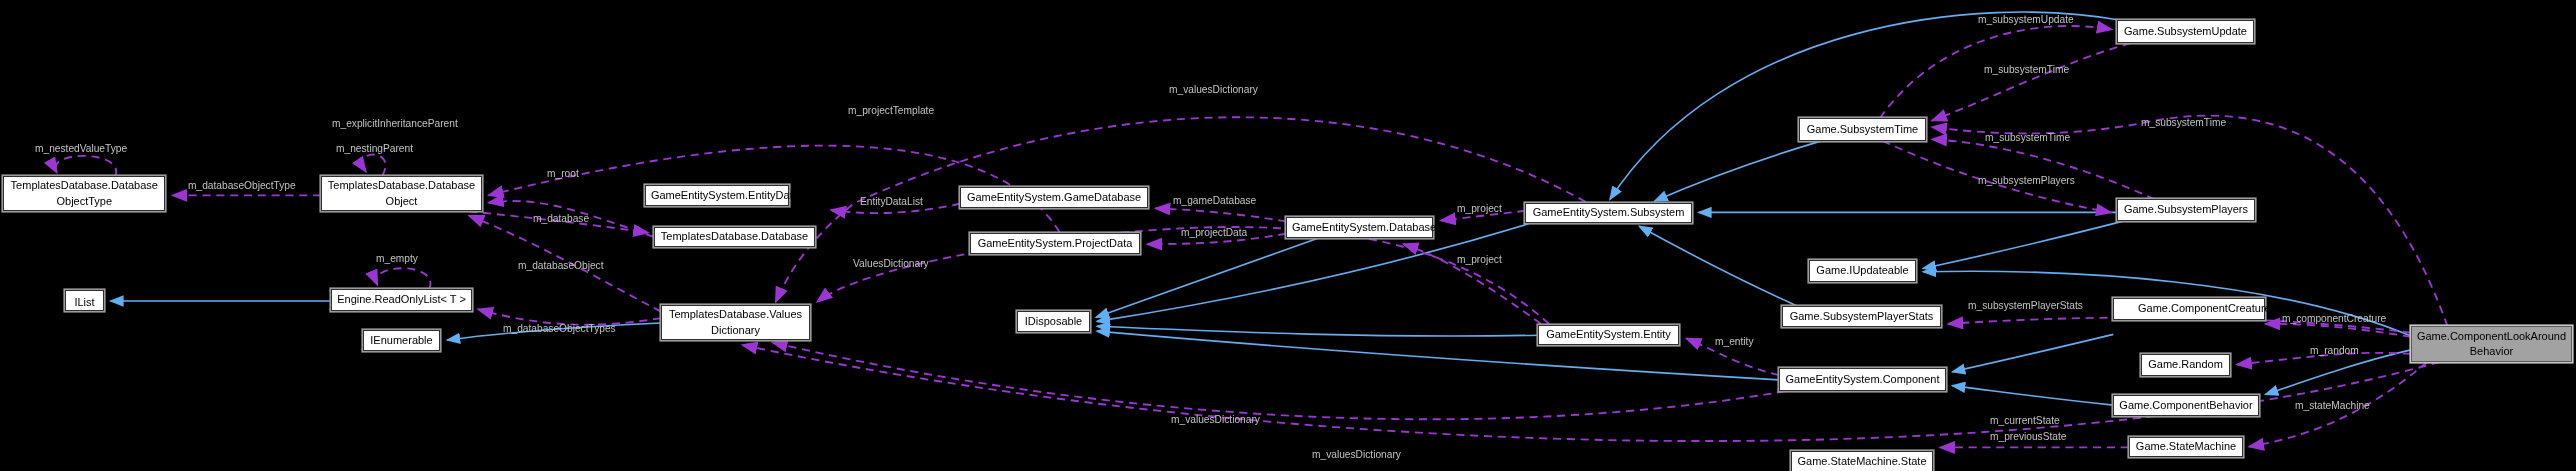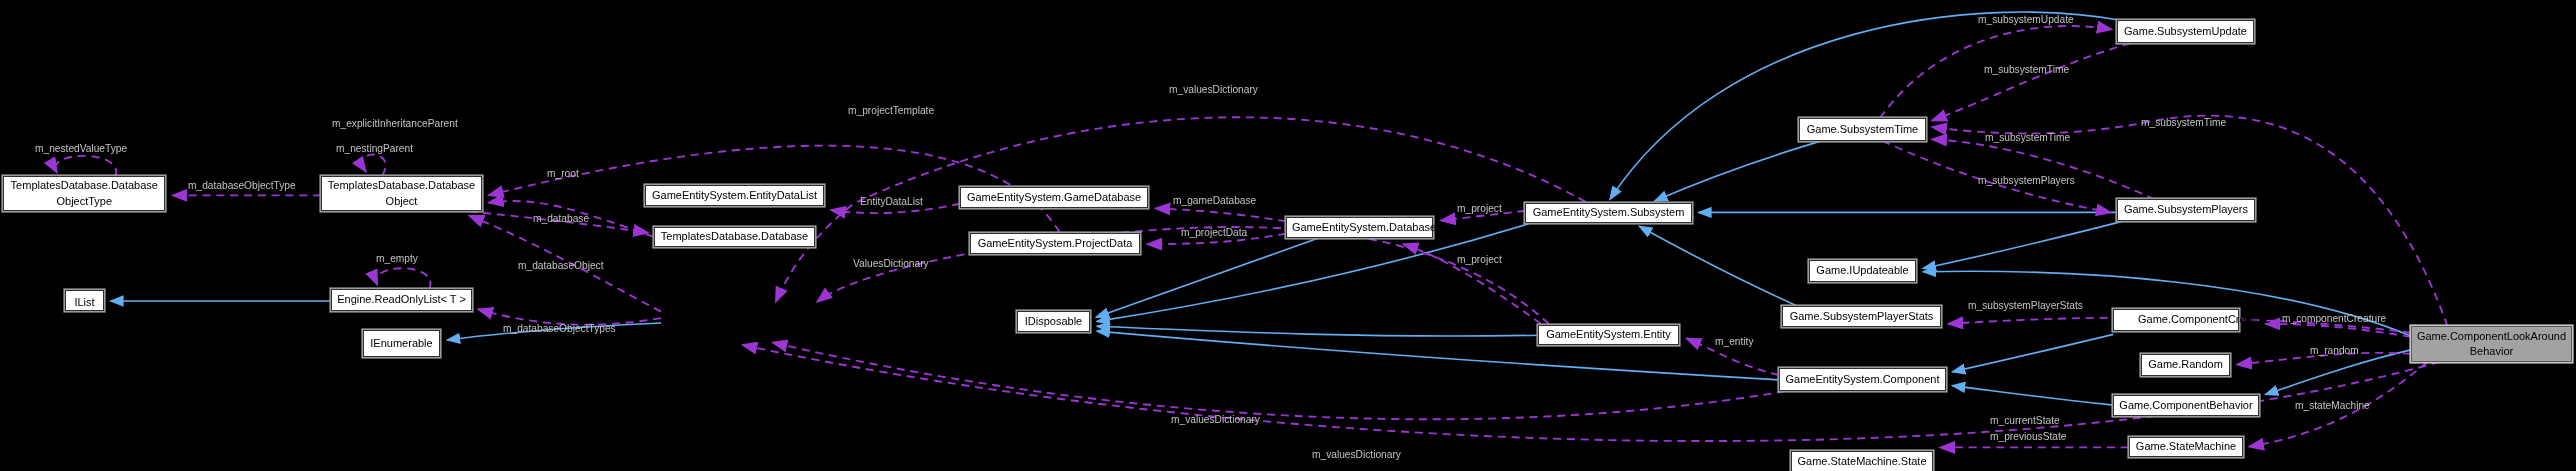--- a/index.html
+++ b/index.html
@@ -80,28 +80,32 @@
     <div class="node" style="left: 321px; top: 176px; width: 161px; height: 35px;">
       <span>TemplatesDatabase.Database</span>
       <span>Object</span>
     </div>
     <div class="node" style="left: 65px; top: 290px; width: 39px; height: 21px; justify-content: flex-end;">
       <span>IList</span>
     </div>
     <div class="node" style="left: 331px; top: 289px; width: 141px; height: 22px;">
       <span>Engine.ReadOnlyList&lt; T &gt;</span>
     </div>
-    <div class="node" style="left: 363px; top: 330px; width: 77px; height: 27px;">
+    <div class="node" style="left: 363px; top: 330px; width: 77px; height: 21px;">
       <span>IEnumerable</span>
     </div>
-    <div class="node" style="left: 645px; top: 185px; width: 179px; height: 21px;">
+    <div class="node" style="left: 645px; top: 185px; width: 144px; height: 21px;">
       <span>GameEntitySystem.EntityDataList</span>
     </div>
     <div class="node" style="left: 654px; top: 227px; width: 161px; height: 20.3px;">
       <span>TemplatesDatabase.Database</span>
+    </div>
+    <div class="node" style="left: 661px; top: 305px; width: 149px; height: 35px;">
+      <span>TemplatesDatabase.Values</span>
+      <span>Dictionary</span>
     </div>
     <div class="node" style="left: 960px; top: 187px; width: 188px; height: 21px;">
       <span>GameEntitySystem.GameDatabase</span>
     </div>
     <div class="node" style="left: 970px; top: 233px; width: 170px; height: 21px;">
       <span>GameEntitySystem.ProjectData</span>
     </div>
     <div class="node" style="left: 1017px; top: 311px; width: 73px; height: 21px;">
       <span>IDisposable</span>
     </div>
@@ -125,21 +129,21 @@
     </div>
     <div class="node" style="left: 1809px; top: 260px; width: 107px; height: 22px;">
       <span>Game.IUpdateable</span>
     </div>
     <div class="node" style="left: 1782px; top: 306px; width: 159px; height: 21px;">
       <span>Game.SubsystemPlayerStats</span>
     </div>
     <div class="node" style="left: 1779px; top: 368px; width: 167px; height: 23px;">
       <span>GameEntitySystem.Component</span>
     </div>
-    <div class="node" style="left: 2113px; top: 309px; width: 126px; height: 22px; padding-left: 24px;">
+    <div class="node" style="left: 2113px; top: 298px; width: 152px; height: 22px; padding-left: 24px;">
       <span>Game.ComponentCreature</span>
     </div>
     <div class="node" style="left: 2141px; top: 354px; width: 89px; height: 22px;">
       <span>Game.Random</span>
     </div>
     <div class="node" style="left: 2113px; top: 395px; width: 146px; height: 21px;">
       <span>Game.ComponentBehavior</span>
     </div>
     <div class="node" style="left: 2129px; top: 437px; width: 114px; height: 20.3px;">
       <span>Game.StateMachine</span>

